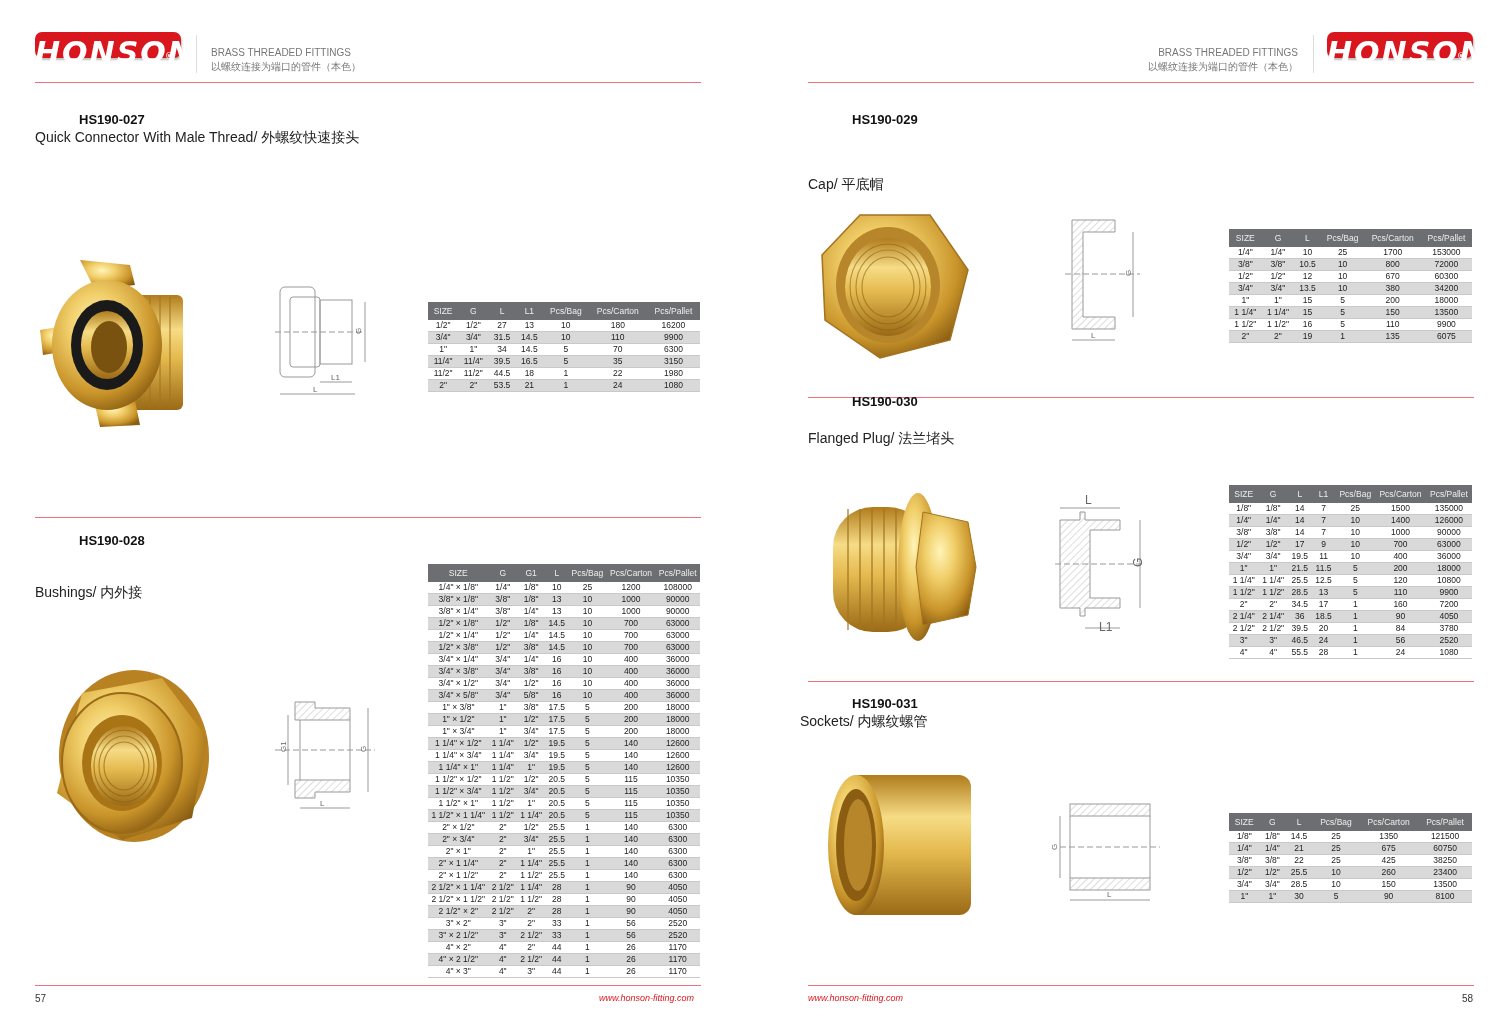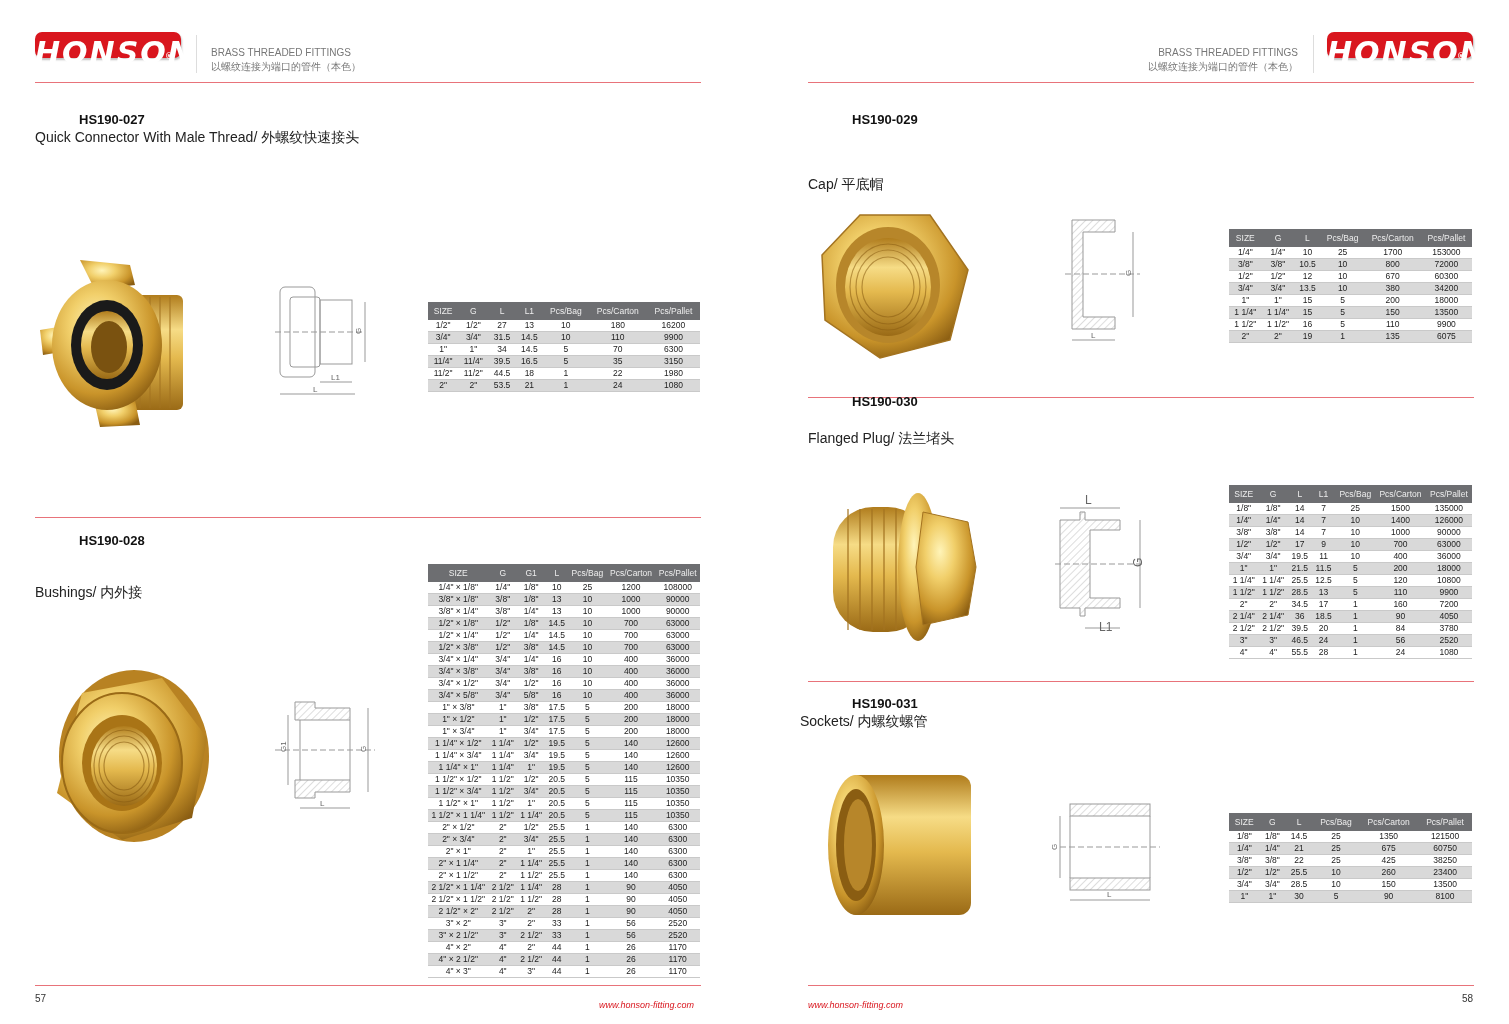--- a/index.html
+++ b/index.html
@@ -9,21 +9,21 @@
 .vsep{position:absolute;width:1px;height:38px;background:#ddd;}
 .hdr-text{position:absolute;font-size:10px;color:#777;line-height:14px;}
 .redline{position:absolute;height:1px;background:#e8737a;}
 .code{position:absolute;font-weight:bold;font-size:13px;color:#111;font-family:"Liberation Sans",sans-serif;padding-left:44px;}
 .name{position:absolute;font-size:14px;color:#222;}
 table.spec{position:absolute;border-collapse:collapse;font-size:8.5px;color:#222;}
 table.spec th{background:#6d6e71;color:#eee;font-weight:normal;padding:0 3px;height:18px;line-height:11px;text-align:center;}
 table.spec td{text-align:center;height:11.3px;line-height:11px;padding:0 3px;white-space:nowrap;border-bottom:1px solid #c9c9c9;}
 table.spec tr:nth-child(even) td{background:#d9d9d9;}
 .footer-num{position:absolute;font-size:10px;color:#333;}
-.footer-url{position:absolute;font-size:9px;color:#d9161e;font-style:italic;margin-top:7px;}
+.footer-url{position:absolute;font-size:9px;color:#d9161e;font-style:italic;}
 .photo{position:absolute;}
 .drawing{position:absolute;}
 </style>
 </head>
 <body>
 
 <svg width="0" height="0" style="position:absolute">
   <defs>
     <radialGradient id="brass" cx="40%" cy="35%" r="70%">
       <stop offset="0%" stop-color="#fff4b8"></stop>

